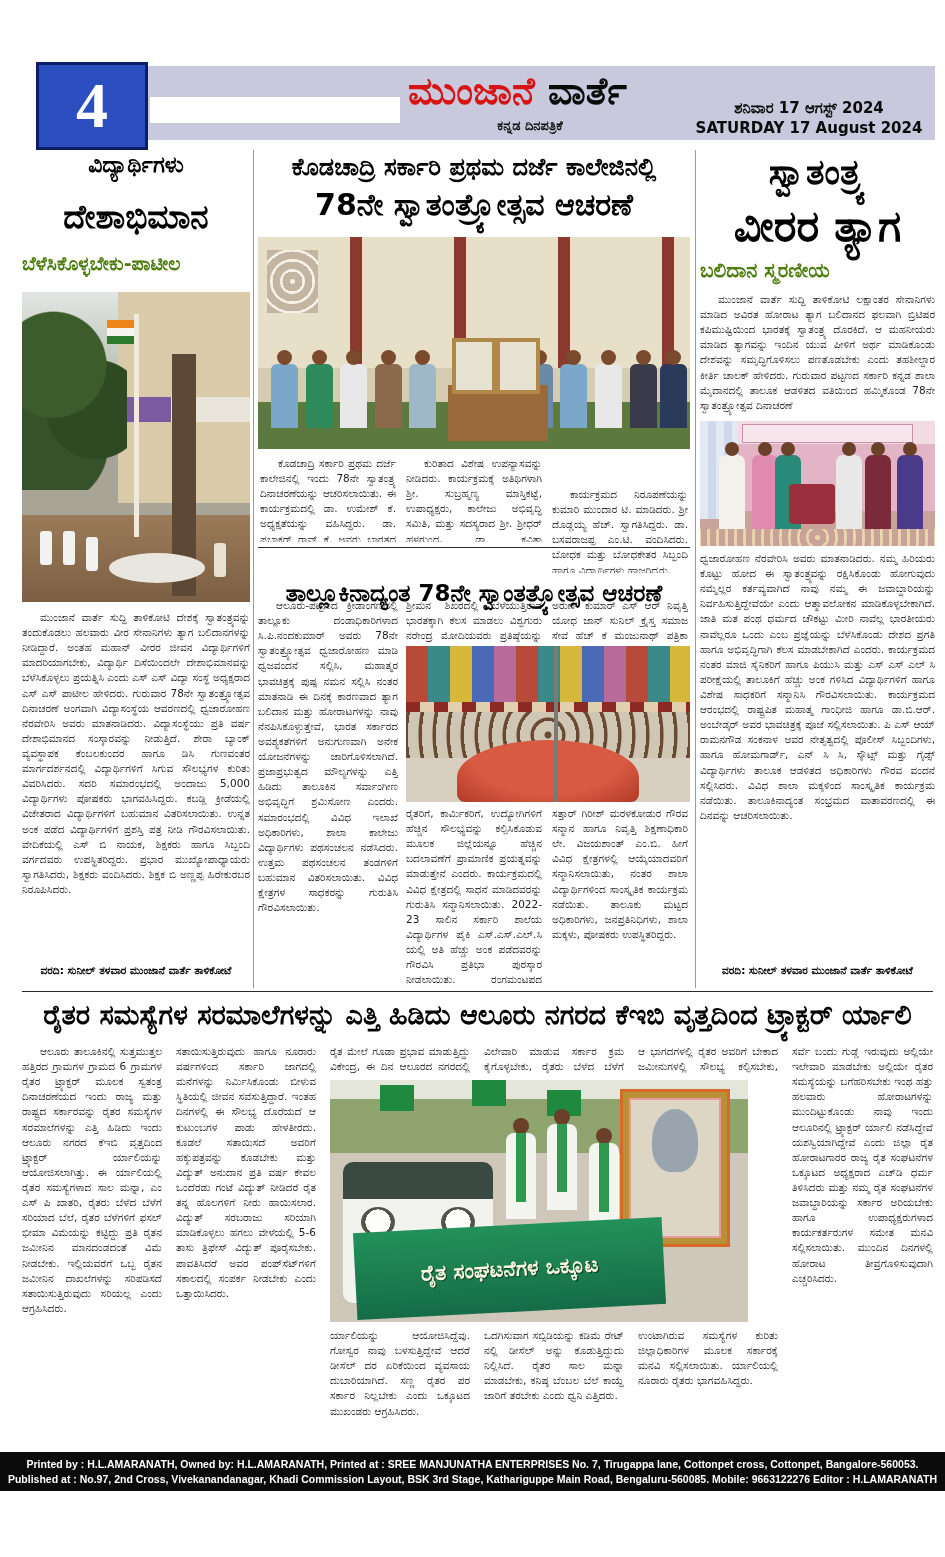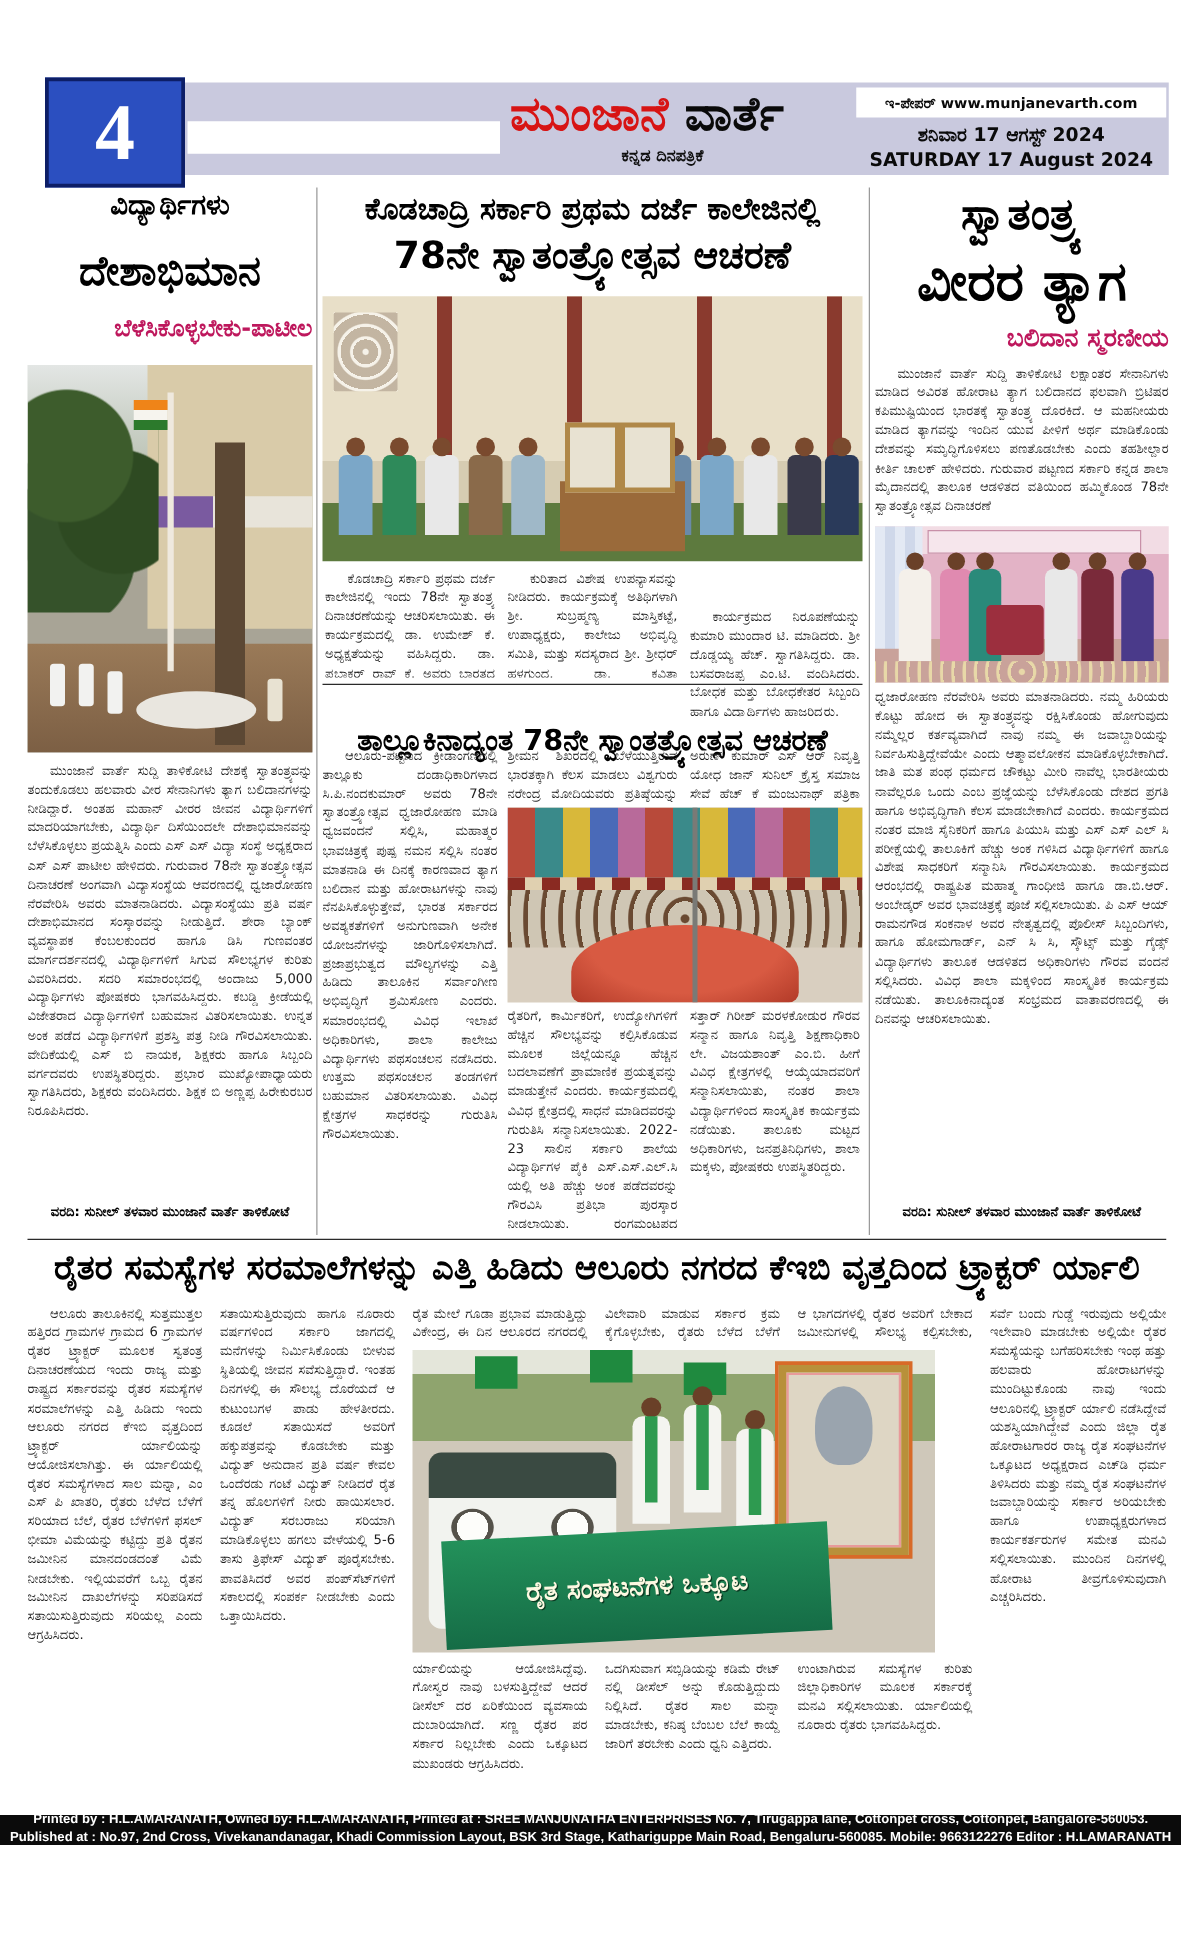--- a/index.html
+++ b/index.html
@@ -14,21 +14,21 @@
   .white-strip{background:#ffffff;}
   .mast-title{font-weight:bold;font-size:38px;line-height:1;white-space:nowrap;}
   .mast-title .red{color:#d71414;}
   .mast-title .blk{color:#0a0a0a;}
   .mast-tag{font-weight:bold;font-size:13px;text-align:center;color:#101010;}
   .epaper-box{background:#ffffff;display:flex;align-items:center;justify-content:center;
      font-weight:bold;font-size:11.5px;color:#0a0a0a;}
   .mast-date{font-weight:bold;font-size:15px;text-align:center;color:#0a0a0a;white-space:nowrap;}
   
   .headline{font-weight:bold;color:#000;text-align:center;line-height:1.15;}
-  .subhead{font-weight:bold;color:#be185d;text-align:right;}
+  .subhead{font-weight:bold;color:#4d7c0f;text-align:left;}
   .body-text{font-size:10.5px;line-height:1.44;text-align:justify;color:#1c1c1c;overflow:hidden;}
   .body-text.indent{text-indent:18px;}
   .credit{font-size:10.5px;font-weight:bold;text-align:center;color:#000;}
   .vdiv{width:1px;background:#9a9a9a;}
   .hdiv{height:1px;background:#2a2a2a;}
   
   .photo{overflow:hidden;background:#d8d4cc;}
   
   .ph-flag{background:linear-gradient(180deg,#e3e6e4 0%,#ccd2c9 14%,#b4bcab 32%,#a8a496 55%);}
   .ph-flag .building{position:absolute;right:0;top:0;width:58%;height:68%;
@@ -115,21 +115,20 @@
   <div class="abs mast-band" style="left:140px;top:66px;width:795px;height:74px;"></div>
   <div class="abs white-strip" style="left:150px;top:97px;width:250px;height:26px;"></div>
   <div class="abs pagenum-box" style="left:36px;top:62px;width:106px;height:82px;">
     <span>4</span>
   </div>
   <div class="abs mast-title" style="left:408px;top:72px;">
     <span class="red">ಮುಂಜಾನೆ</span>
     <span class="blk">ವಾರ್ತೆ</span>
   </div>
   <div class="abs mast-tag" style="left:430px;top:118px;width:200px;">ಕನ್ನಡ ದಿನಪತ್ರಿಕೆ</div>
-  <div class="abs epaper-box" style="left:685px;top:70px;width:248px;height:24px;">ಇ-ಪೇಪರ್ www.munjanevarth.com</div>
   <div class="abs mast-date" style="left:685px;top:99px;width:248px;">ಶನಿವಾರ 17 ಆಗಸ್ಟ್ 2024</div>
   <div class="abs mast-date" style="left:685px;top:119px;width:248px;">SATURDAY 17 August 2024</div>
 
   <div class="abs headline" style="left:22px;top:152px;width:228px;font-size:22px;">ವಿದ್ಯಾರ್ಥಿಗಳು</div>
   <div class="abs headline" style="left:22px;top:198px;width:228px;font-size:33px;">ದೇಶಾಭಿಮಾನ</div>
   <div class="abs subhead" style="left:22px;top:252px;width:228px;font-size:19px;">ಬೆಳೆಸಿಕೊಳ್ಳಬೇಕು-ಪಾಟೀಲ</div>
 
   <div class="abs photo ph-flag" style="left:22px;top:292px;width:228px;height:310px;">
     <div class="building"></div>
     <div class="signband"></div>
@@ -242,18 +241,18 @@
     <div class="banner">
       <span>ರೈತ ಸಂಘಟನೆಗಳ ಒಕ್ಕೂಟ</span>
     </div>
   </div>
 
   <div class="abs body-text" style="left:330px;top:1328px;width:140px;height:120px;">ರ್ಯಾಲಿಯನ್ನು ಆಯೋಜಿಸಿದ್ದೆವು. ಗೋಸ್ವರ ನಾವು ಬಳಸುತ್ತಿದ್ದೇವೆ ಆದರೆ ಡೀಸೆಲ್ ದರ ಏರಿಕೆಯಿಂದ ವ್ಯವಸಾಯ ದುಬಾರಿಯಾಗಿದೆ. ಸಣ್ಣ ರೈತರ ಪರ ಸರ್ಕಾರ ನಿಲ್ಲಬೇಕು ಎಂದು ಒಕ್ಕೂಟದ ಮುಖಂಡರು ಆಗ್ರಹಿಸಿದರು.</div>
   <div class="abs body-text" style="left:484px;top:1328px;width:140px;height:120px;">ಒದಗಿಸುವಾಗ ಸಬ್ಸಿಡಿಯನ್ನು ಕಡಿಮೆ ರೇಟ್ ನಲ್ಲಿ ಡೀಸೆಲ್ ಅನ್ನು ಕೊಡುತ್ತಿದ್ದುದು ನಿಲ್ಲಿಸಿದೆ. ರೈತರ ಸಾಲ ಮನ್ನಾ ಮಾಡಬೇಕು, ಕನಿಷ್ಠ ಬೆಂಬಲ ಬೆಲೆ ಕಾಯ್ದೆ ಜಾರಿಗೆ ತರಬೇಕು ಎಂದು ಧ್ವನಿ ಎತ್ತಿದರು.</div>
   <div class="abs body-text" style="left:638px;top:1328px;width:140px;height:120px;">ಉಂಟಾಗಿರುವ ಸಮಸ್ಯೆಗಳ ಕುರಿತು ಜಿಲ್ಲಾಧಿಕಾರಿಗಳ ಮೂಲಕ ಸರ್ಕಾರಕ್ಕೆ ಮನವಿ ಸಲ್ಲಿಸಲಾಯಿತು. ರ್ಯಾಲಿಯಲ್ಲಿ ನೂರಾರು ರೈತರು ಭಾಗವಹಿಸಿದ್ದರು.</div>
   <div class="abs body-text" style="left:792px;top:1044px;width:141px;height:404px;">ಸರ್ವೆ ಬಂದು ಗುಡ್ಡೆ ಇರುವುದು ಅಲ್ಲಿಯೇ ಇಲೇವಾರಿ ಮಾಡಬೇಕು ಅಲ್ಲಿಯೇ ರೈತರ ಸಮಸ್ಯೆಯನ್ನು ಬಗೆಹರಿಸಬೇಕು ಇಂಥ ಹತ್ತು ಹಲವಾರು ಹೋರಾಟಗಳನ್ನು ಮುಂದಿಟ್ಟುಕೊಂಡು ನಾವು ಇಂದು ಆಲೂರಿನಲ್ಲಿ ಟ್ರ್ಯಾಕ್ಟರ್ ರ್ಯಾಲಿ ನಡೆಸಿದ್ದೇವೆ ಯಶಸ್ವಿಯಾಗಿದ್ದೇವೆ ಎಂದು ಜಿಲ್ಲಾ ರೈತ ಹೋರಾಟಗಾರರ ರಾಜ್ಯ ರೈತ ಸಂಘಟನೆಗಳ ಒಕ್ಕೂಟದ ಅಧ್ಯಕ್ಷರಾದ ಎಚ್‌ಡಿ ಧರ್ಮ ತಿಳಿಸಿದರು ಮತ್ತು ನಮ್ಮ ರೈತ ಸಂಘಟನೆಗಳ ಜವಾಬ್ದಾರಿಯನ್ನು ಸರ್ಕಾರ ಅರಿಯಬೇಕು ಹಾಗೂ ಉಪಾಧ್ಯಕ್ಷರುಗಳಾದ ಕಾರ್ಯಕರ್ತರುಗಳ ಸಮೇತ ಮನವಿ ಸಲ್ಲಿಸಲಾಯಿತು. ಮುಂದಿನ ದಿನಗಳಲ್ಲಿ ಹೋರಾಟ ತೀವ್ರಗೊಳಿಸುವುದಾಗಿ ಎಚ್ಚರಿಸಿದರು.</div>
 
-  <div class="abs footer-bar" style="left:0px;top:1452px;width:945px;height:24px;justify-content:flex-end;">
+  <div class="abs footer-bar" style="left:0px;top:1452px;width:945px;height:39px;">
     <div>Printed by : H.L.AMARANATH, Owned by: H.L.AMARANATH, Printed at : SREE MANJUNATHA ENTERPRISES No. 7, Tirugappa lane, Cottonpet cross, Cottonpet, Bangalore-560053.</div>
     <div>Published at : No.97, 2nd Cross, Vivekanandanagar, Khadi Commission Layout, BSK 3rd Stage, Kathariguppe Main Road, Bengaluru-560085. Mobile: 9663122276 Editor : H.LAMARANATH</div>
   </div>
 
 </div>
 
 </body></html>

